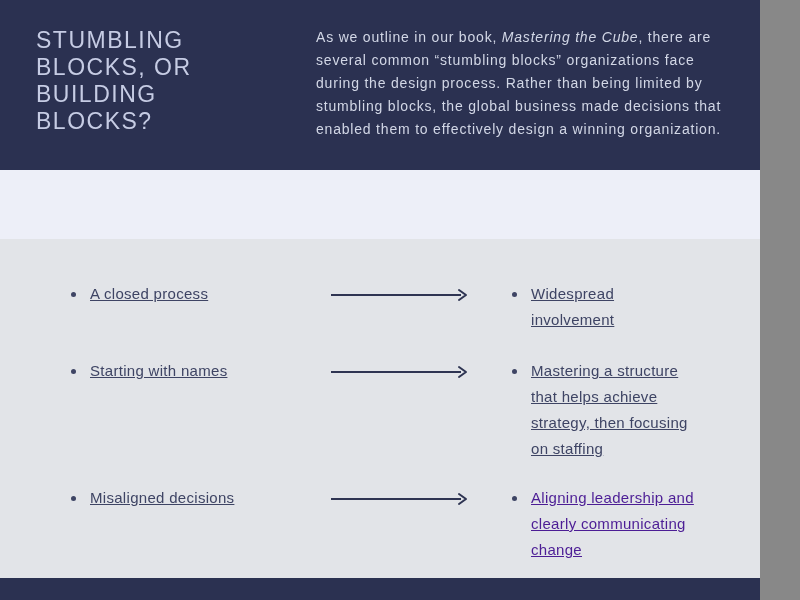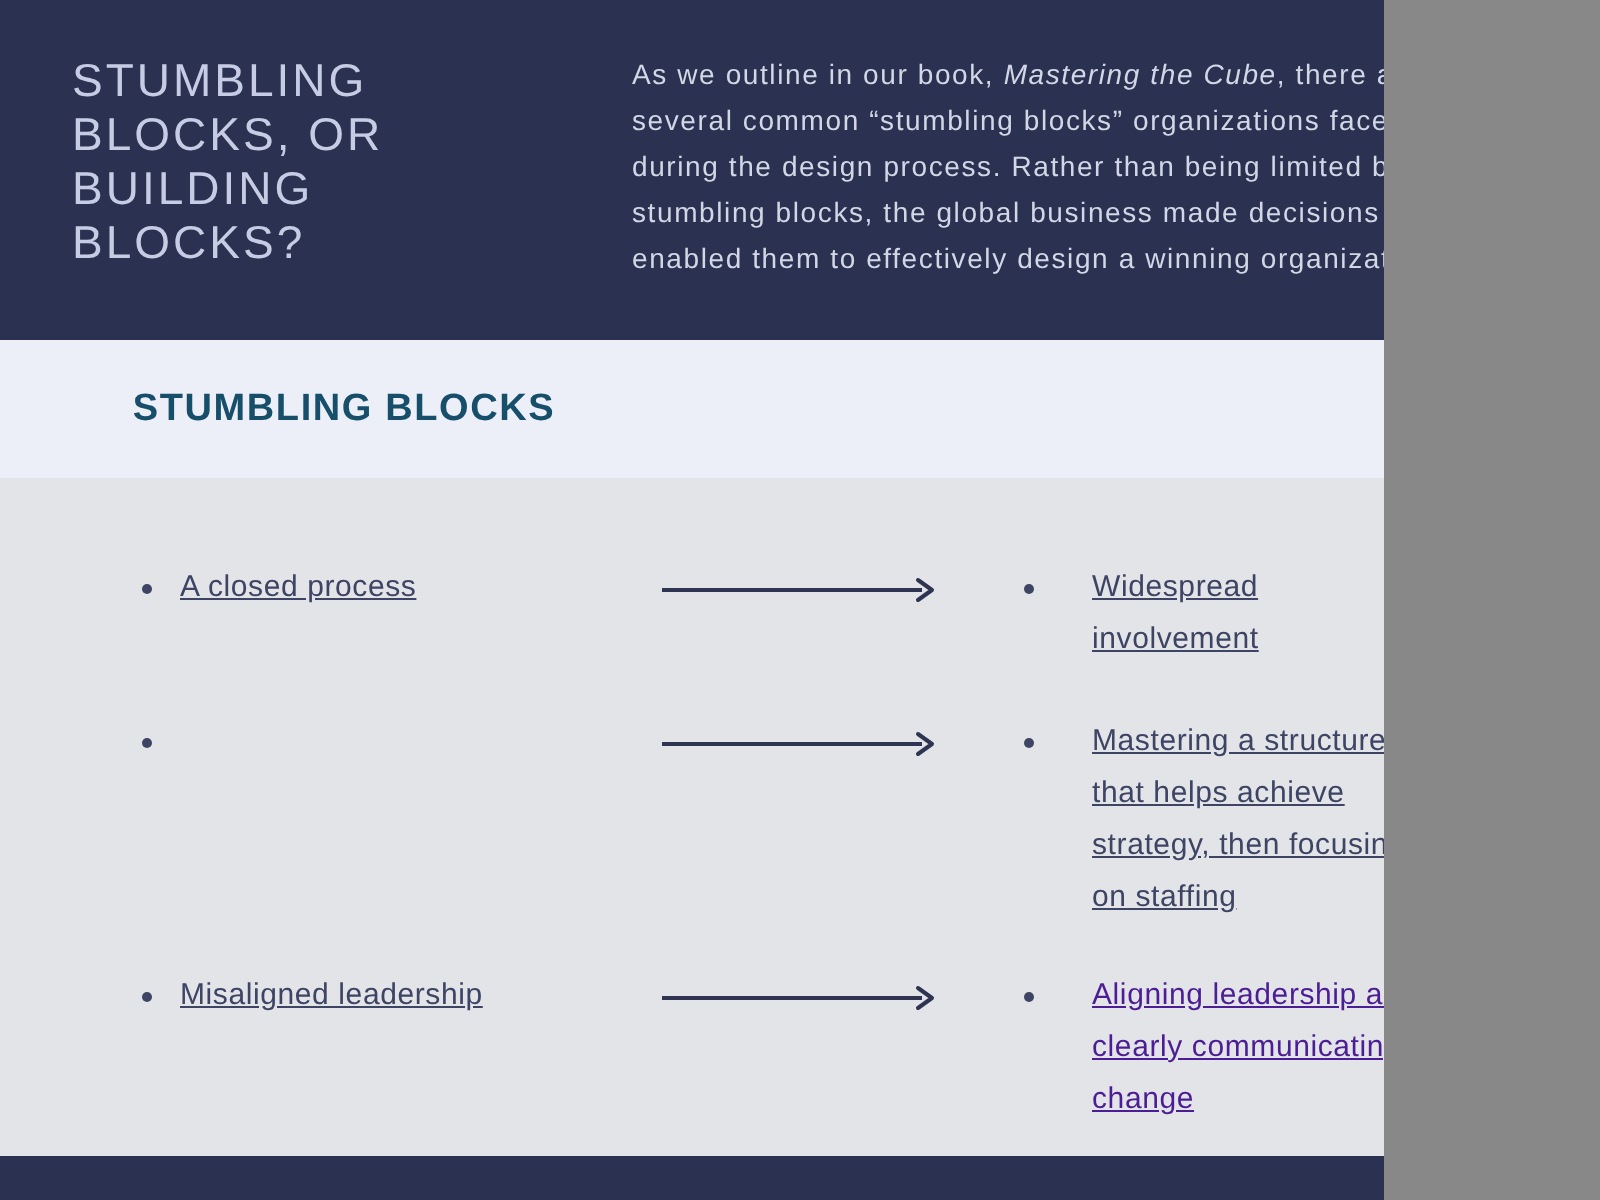--- a/index.html
+++ b/index.html
@@ -1,21 +1,21 @@
 <!DOCTYPE html>
 <html><head>
 <meta charset="utf-8">
 <style>
   * { margin: 0; padding: 0; box-sizing: border-box; }
   html, body { background: #888; }
   body { font-family: "Liberation Sans", sans-serif; }
 
   .slide {
     position: relative;
-    width: 692px;
+    width: 760px;
     height: 600px;
     overflow: hidden;
     background: #e2e4e8;
   }
 
   
   .hero {
     position: absolute;
     top: 0; left: 0;
     width: 800px; height: 170px;
@@ -74,21 +74,21 @@
   .row-2 { margin-bottom: 23px; }
   .cell {
     display: flex;
     align-items: flex-start;
     font-size: 15px;
     line-height: 26px;
     letter-spacing: 0.3px;
     text-decoration: underline;
   }
   .cell.left  { padding-left: 11px; }
-  .cell.right { padding-left: 42px; gap: 15px; }
+  .cell.right { padding-left: 42px; }
   .cell .text { max-width: 168px; }
   .cell.left .text { max-width: 230px; }
   .bullet {
     flex: 0 0 auto;
     width: 5px; height: 5px;
     border-radius: 50%;
     margin: 11px 14px 0 0;
   }
   .arrow-cell {
     display: flex;
@@ -107,21 +107,20 @@
 <body>
 
 <div class="slide" style="background: rgb(226, 228, 232);">
 
   <header class="hero" style="background: rgb(43, 49, 81);">
     <h1 class="hero-title" style="color: rgb(198, 204, 228);">STUMBLING BLOCKS, OR BUILDING BLOCKS?</h1>
     <p class="hero-paragraph" style="color: rgb(210, 215, 230);"><span>As we outline in our book, </span><em>Mastering the Cube</em><span>, there are several common “stumbling blocks” organizations face during the design process. Rather than being limited by stumbling blocks, the global business made decisions that enabled them to effectively design a winning organization.</span></p>
   </header>
 
   <div class="band" style="background: rgb(237, 239, 248);">
-    <h2 class="left-col" style="color: rgb(23, 79, 106);">STUMBLING BLOCKS</h2>
   </div>
 
   <div class="content">
 
     <div class="row row-1">
       <div class="cell left" style="color: rgb(62, 68, 100);">
         <span class="bullet" style="background: rgb(62, 68, 100);"></span>
         <span class="text">A closed process</span>
       </div>
       <div class="arrow-cell">
@@ -132,37 +131,38 @@
       </div>
       <div class="cell right" style="color: rgb(62, 68, 100);">
         <span class="bullet" style="background: rgb(62, 68, 100);"></span>
         <span class="text">Widespread involvement</span>
       </div>
     </div>
 
     <div class="row row-2">
       <div class="cell left" style="color: rgb(62, 68, 100);">
         <span class="bullet" style="background: rgb(62, 68, 100);"></span>
+        <span class="text">Starting with names</span>
       </div>
       <div class="arrow-cell">
         <svg width="138" height="14" viewBox="0 0 138 14">
           <line x1="1" y1="7" x2="131" y2="7" stroke-width="2" stroke="#2e3452"></line>
           <path d="M129 2 L136 7 L129 12" fill="none" stroke-width="2" stroke-linecap="round" stroke-linejoin="round" stroke="#2e3452"></path>
         </svg>
       </div>
       <div class="cell right" style="color: rgb(62, 68, 100);">
         <span class="bullet" style="background: rgb(62, 68, 100);"></span>
         <span class="text">Mastering a structure that helps achieve strategy, then focusing on staffing</span>
       </div>
     </div>
 
     <div class="row row-3">
       <div class="cell left" style="color: rgb(62, 68, 100);">
         <span class="bullet" style="background: rgb(62, 68, 100);"></span>
-        <span class="text">Misaligned leadership</span>
+        <span class="text">Misaligned decisions</span>
       </div>
       <div class="arrow-cell">
         <svg width="138" height="14" viewBox="0 0 138 14">
           <line x1="1" y1="7" x2="131" y2="7" stroke-width="2" stroke="#2e3452"></line>
           <path d="M129 2 L136 7 L129 12" fill="none" stroke-width="2" stroke-linecap="round" stroke-linejoin="round" stroke="#2e3452"></path>
         </svg>
       </div>
       <div class="cell right" style="color: #4c1d95;">
         <span class="bullet" style="background: rgb(62, 68, 100);"></span>
         <span class="text">Aligning leadership and clearly communicating change</span>

